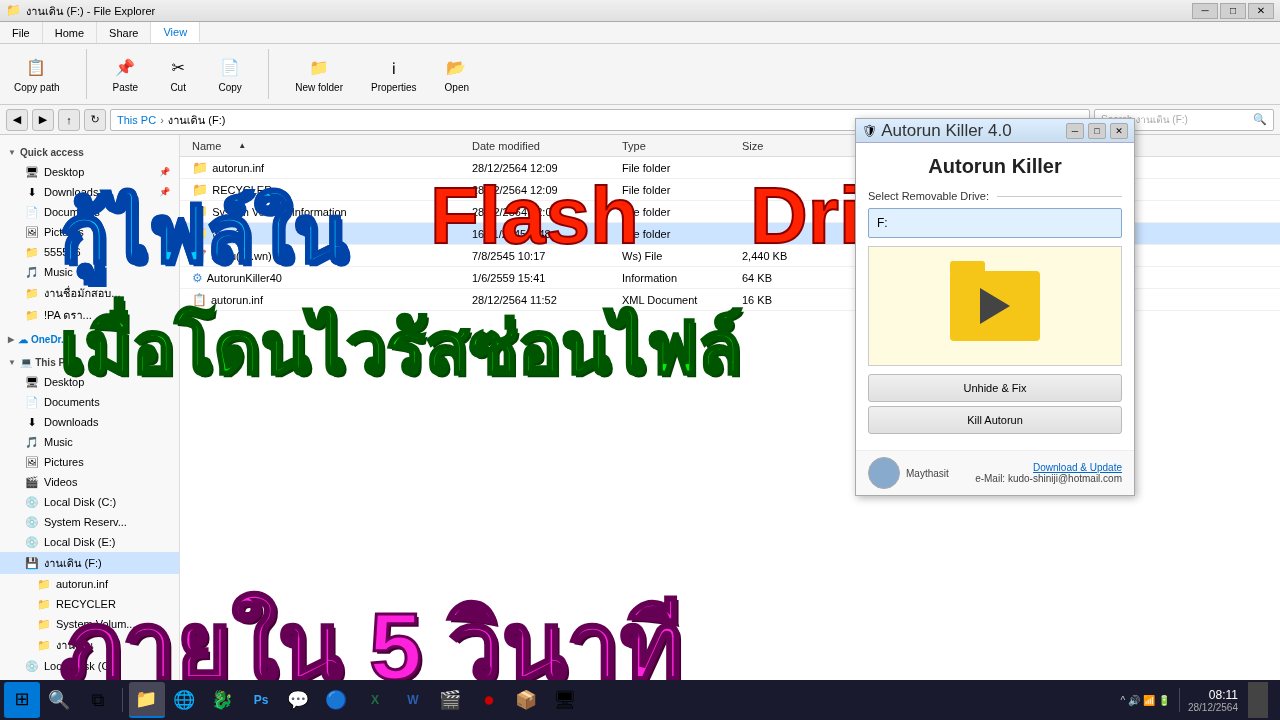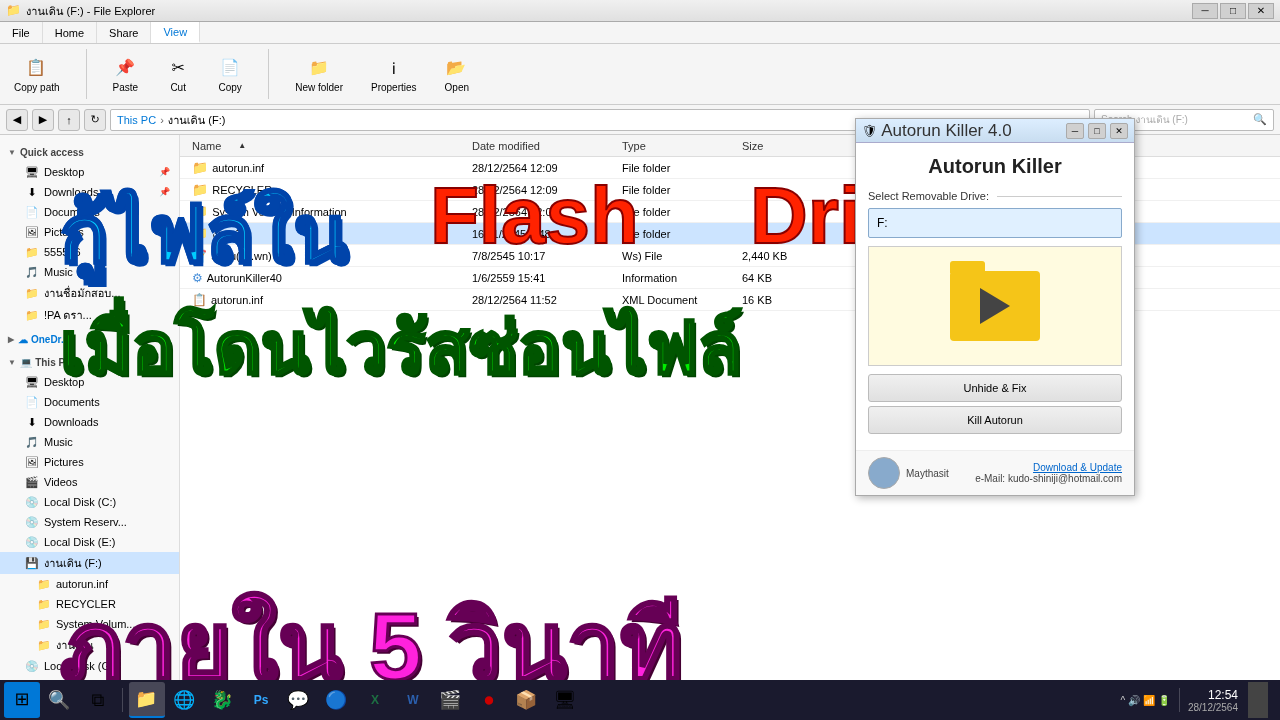--- a/index.html
+++ b/index.html
@@ -672,18 +672,18 @@
   <div class="taskbar-btn" style="color:#1d6f42; font-size:12px; font-weight:bold;">X</div>
   <div class="taskbar-btn" style="color:#2b5fad; font-size:12px; font-weight:bold;">W</div>
   <div class="taskbar-btn">🎬</div>
   <div class="taskbar-btn" style="color:#cc0000;">⏺</div>
   <div class="taskbar-btn">📦</div>
   <div class="taskbar-btn">🖥</div>
   <div class="taskbar-tray">
     <span style="color:#ccc; font-size:10px;">^ 🔊 📶 🔋</span>
     <div class="taskbar-sep"></div>
     <div class="clock">
-      <div class="clock-time">12:54</div>
+      <div class="clock-time">08:11</div>
       <div class="clock-date">28/12/2564</div>
     </div>
     <div style="width:20px; height:36px; background:#444; margin-left:6px;"></div>
   </div>
 </div>
 
 </body></html>

